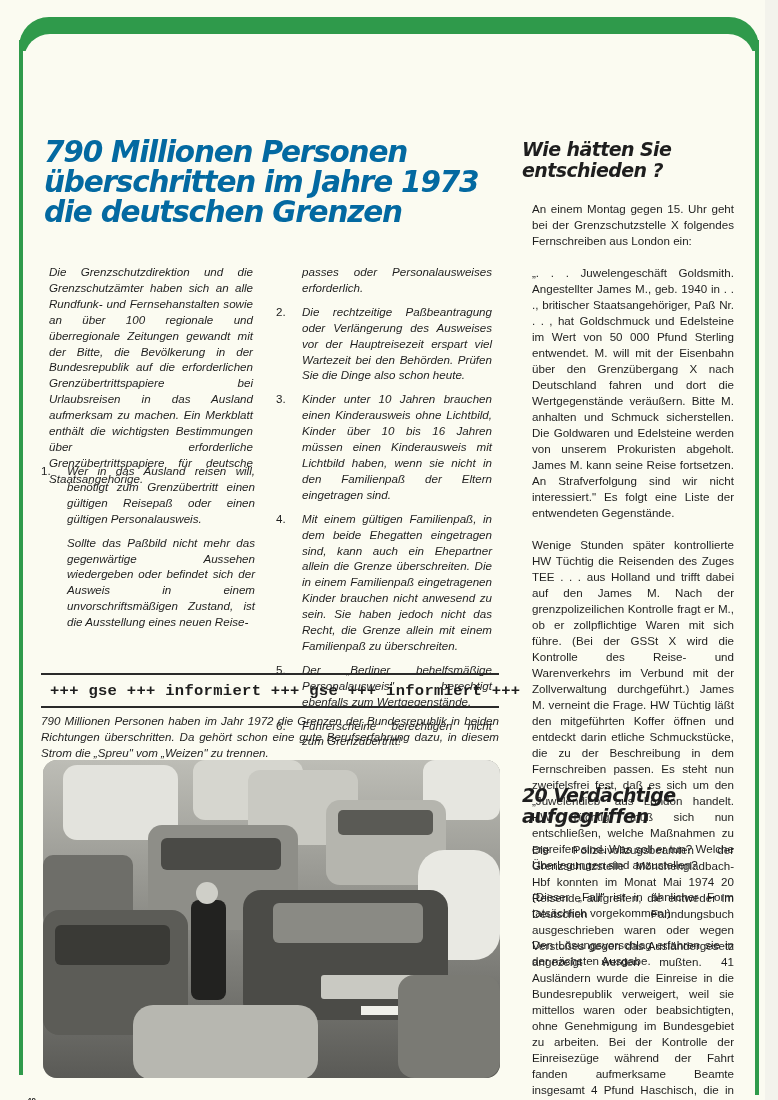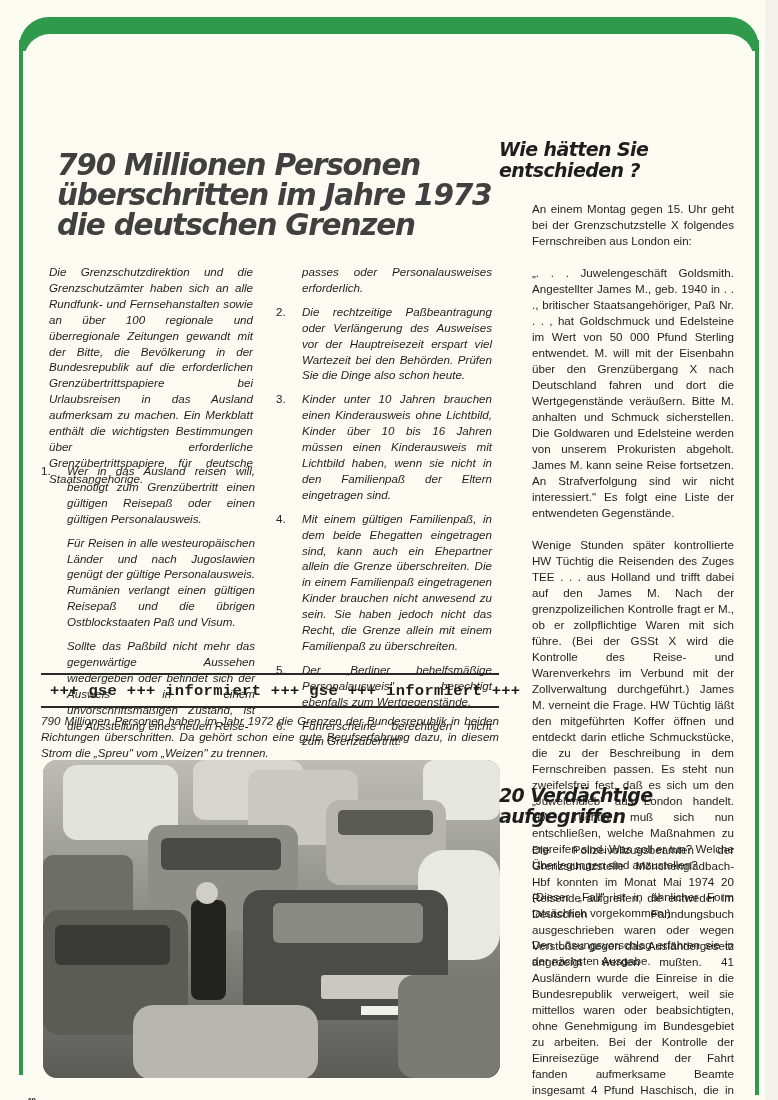--- a/index.html
+++ b/index.html
@@ -17,22 +17,22 @@
     position:absolute; left:24px; top:34px; width:730px; height:40px;
     background:#fbfbf1; border-radius:26px 26px 0 0;
   }
   .frame-left { position:absolute; left:19px; top:40px; width:4px; height:1035px; background:#2f9a4b; }
   .frame-right { position:absolute; left:755px; top:40px; width:4px; height:1055px; background:#2f9a4b; }
   .right-edge { position:absolute; left:765px; top:0; width:13px; height:1100px; background:#f3f3ec; }
 
   .headline {
     position:absolute; left:40px; top:133px; width:470px;
     font-family:"DejaVu Sans", sans-serif; font-weight:bold; font-style:italic;
-    font-size:29.5px; line-height:30px; letter-spacing:-1.2px; color:#404040;
-    margin:17px;
+    font-size:29.5px; line-height:30px; letter-spacing:-1.2px; color:#0369a1;
+    margin:4px;
   }
   .col { position:absolute; font-size:11.6px; line-height:15.9px; text-align:justify; }
   .col p { margin:8px;font-style:italic; }
   .intro { left:41px; top:256px; width:220px; }
   .list1 { left:41px; top:455px; width:222px; }
   .list2 { left:276px; top:256px; width:224px; }
   ol { margin:0; padding:0; list-style:none; }
   ol li { position:relative; padding-left:18px; }
   ol li .num { position:absolute; left:0; top:0; }
   ol li p { margin:0; }
@@ -48,21 +48,21 @@
     position:absolute; left:41px; top:713px; width:458px;
     font-style:italic; font-size:11.6px; line-height:16px; text-align:justify;
   }
   .photo {
     position:absolute; left:43px; top:760px; width:457px; height:318px;
     border-radius:14px; overflow:hidden; background:#9a9a94;
   }
   .page-number { position:absolute; left:27px; top:1096px; font-size:8px; font-weight:bold; }
 
   .side-h {
-    position:absolute; left:499px; width:235px; margin:0;
+    position:absolute; left:522px; width:235px; margin:0;
     font-family:"DejaVu Sans", sans-serif; font-weight:bold; font-style:italic;
     font-size:19px; line-height:21px; letter-spacing:-0.6px;
   }
   .side-col { position:absolute; left:516px; width:234px; font-size:11.6px; line-height:16px; text-align:justify; }
   .side-col p { margin:16px; }
 </style>
 </head>
 <body>
 
 <div class="frame-top"></div>
@@ -75,21 +75,20 @@
 
 <div class="col intro">
   <p>Die Grenzschutzdirektion und die Grenzschutzämter haben sich an alle Rundfunk- und Fernsehanstalten sowie an über 100 regionale und überregionale Zeitungen gewandt mit der Bitte, die Bevölkerung in der Bundesrepublik auf die erforderlichen Grenzübertrittspapiere bei Urlaubsreisen in das Ausland aufmerksam zu machen. Ein Merkblatt enthält die wichtigsten Bestimmungen über erforderliche Grenzübertrittspapiere für deutsche Staatsangehörige.</p>
 </div>
 
 <div class="col list1">
   <ol>
     <li>
       <span class="num">1.</span>
       <p>Wer in das Ausland reisen will, benötigt zum Grenzübertritt einen gültigen Reisepaß oder einen gültigen Personalausweis.</p>
-      <p>Für Reisen in alle westeuropäischen Länder und nach Jugoslawien genügt der gültige Personalausweis. Rumänien verlangt einen gültigen Reisepaß und die übrigen Ostblockstaaten Paß und Visum.</p>
       <p>Sollte das Paßbild nicht mehr das gegenwärtige Aussehen wiedergeben oder befindet sich der Ausweis in einem unvorschriftsmäßigen Zustand, ist die Ausstellung eines neuen Reise-</p>
     </li>
   </ol>
 </div>
 
 <div class="col list2">
   <p class="cont">passes oder Personalausweises erforderlich.</p>
   <ol>
     <li>
         <span class="num">2.</span>

